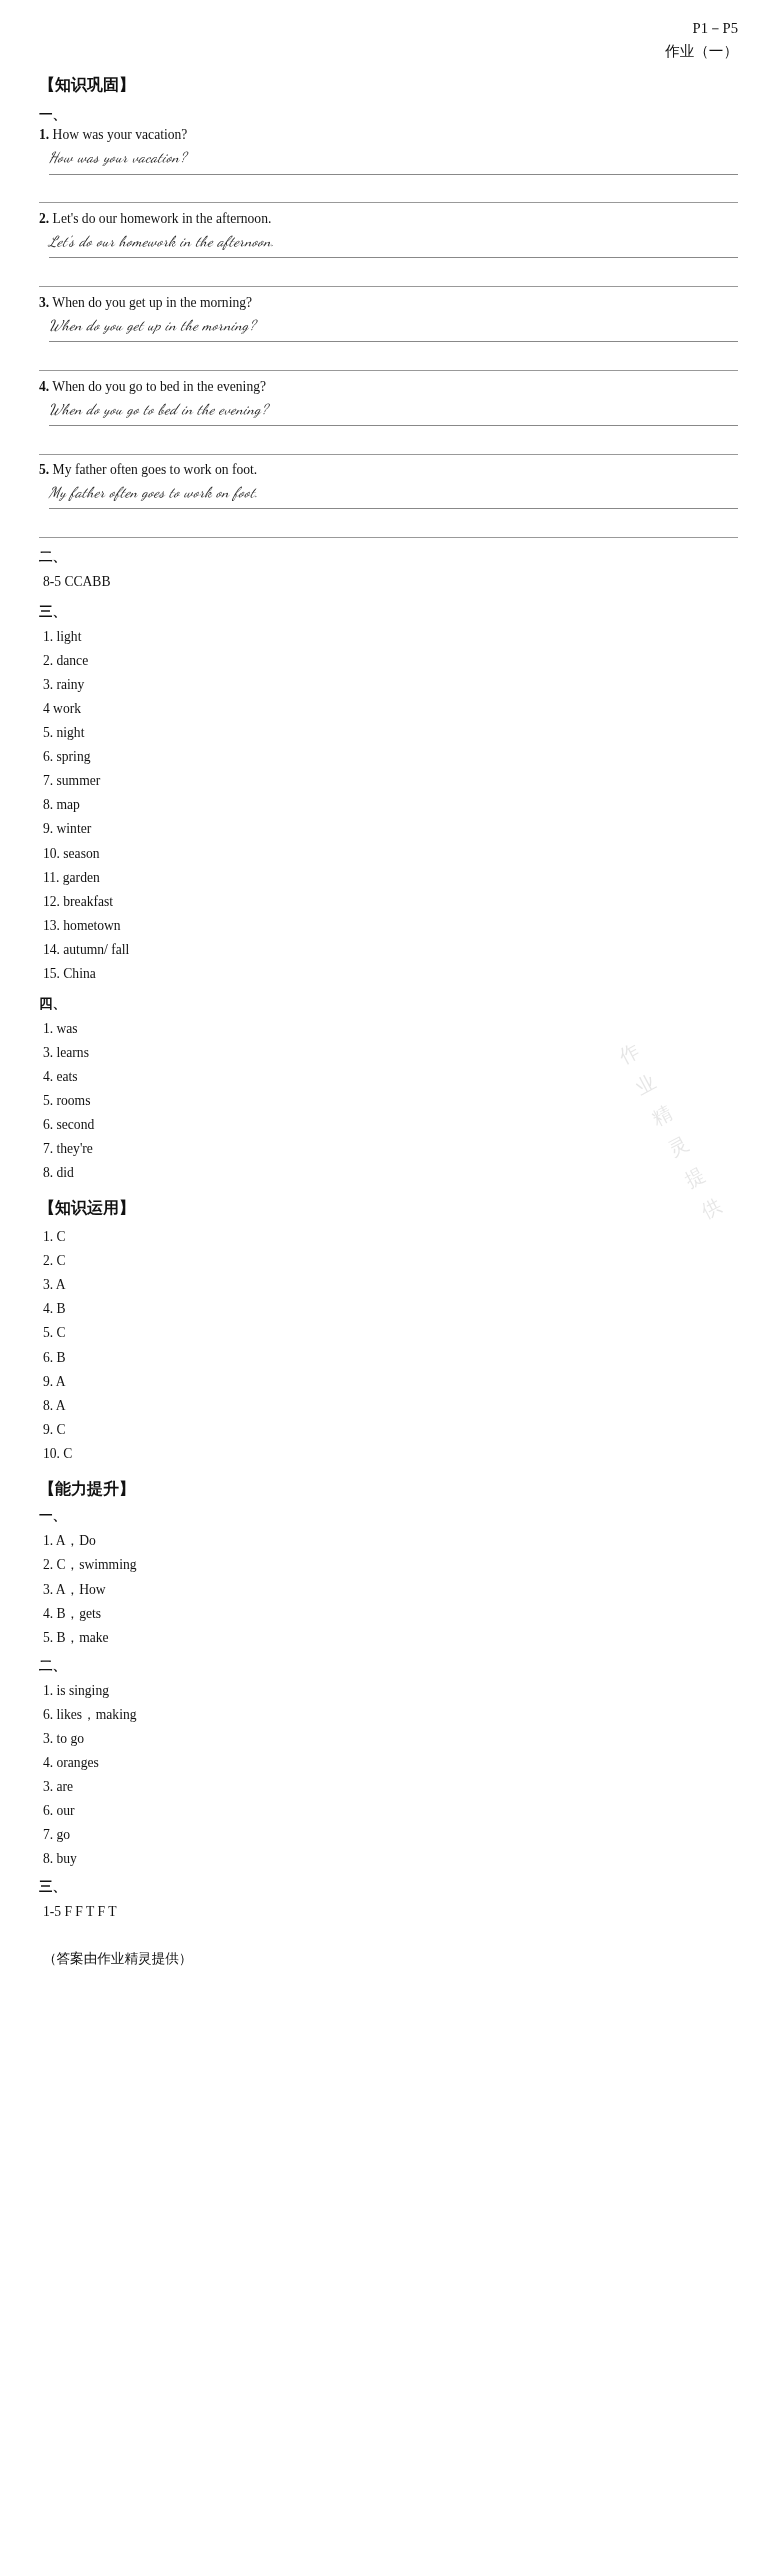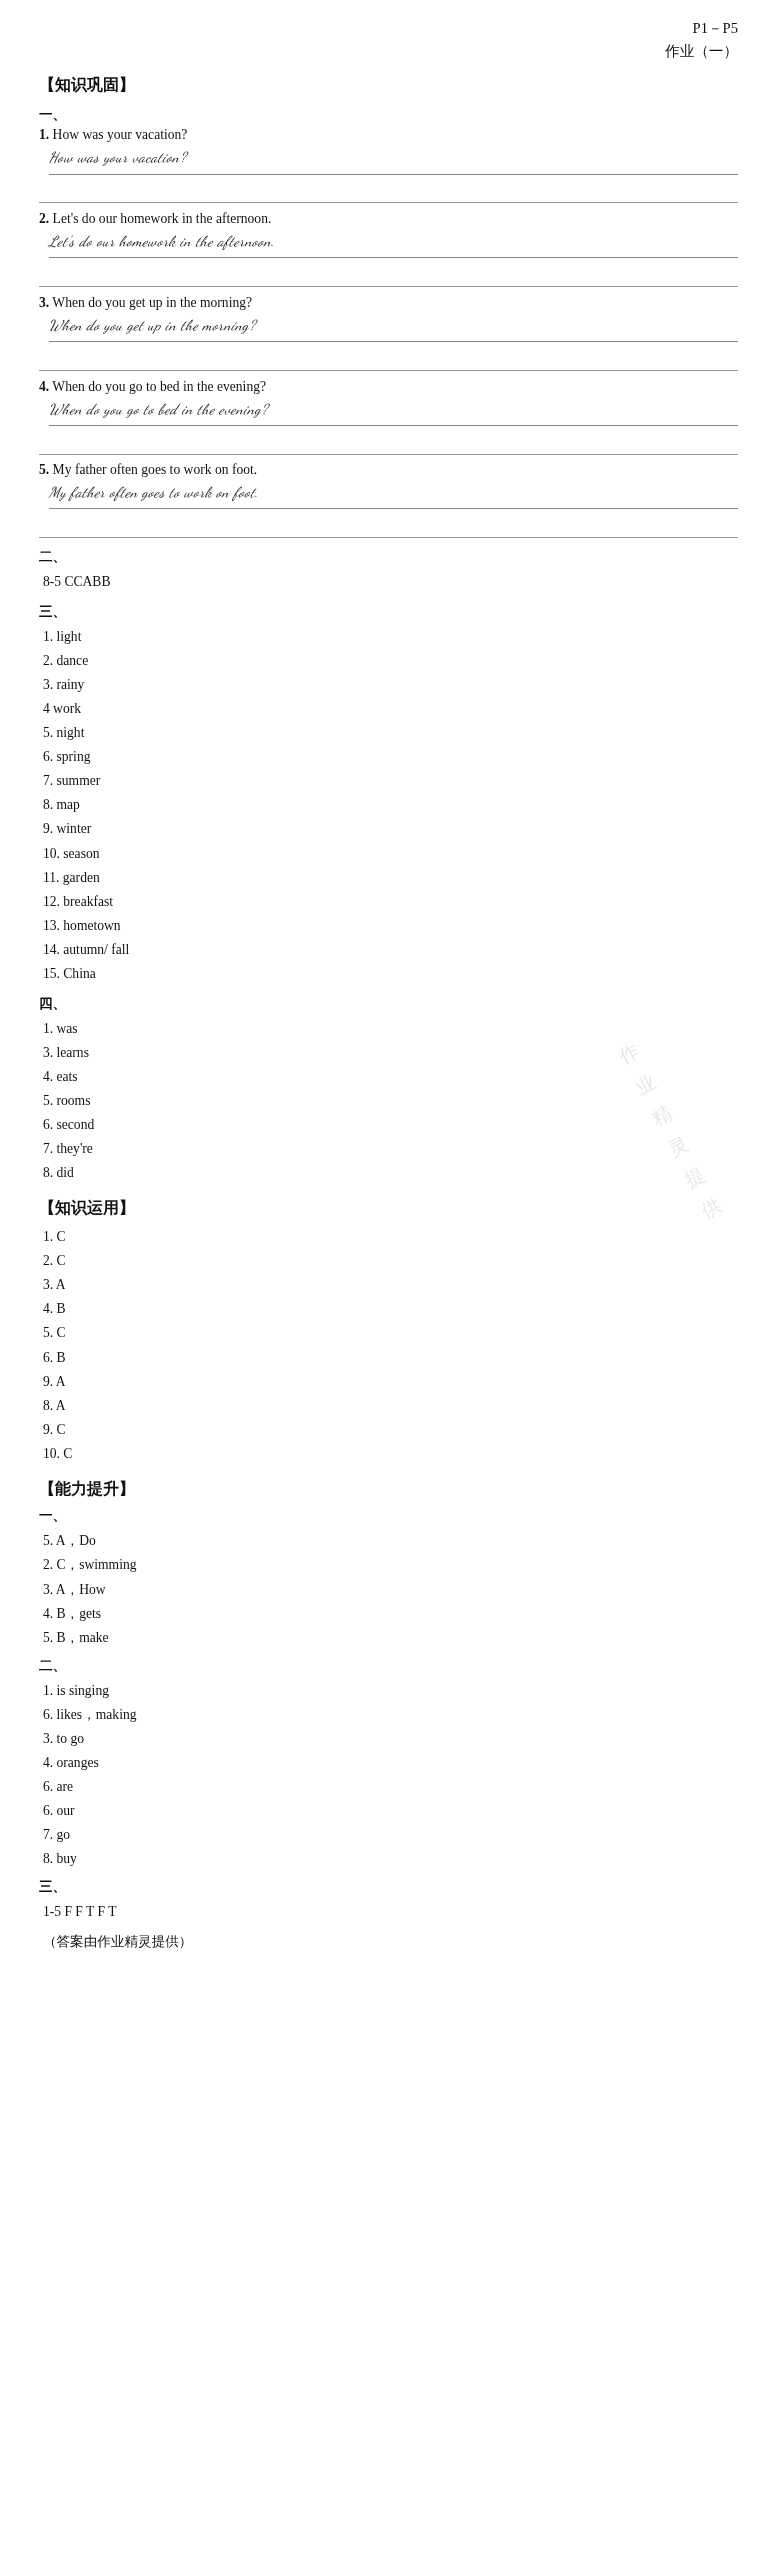--- a/index.html
+++ b/index.html
@@ -158,36 +158,36 @@
   <div class="answer-line">9. A</div>
   <div class="answer-line">8. A</div>
   <div class="answer-line">9. C</div>
   <div class="answer-line">10. C</div>
 </div>
 
 <div class="bracket-label">【能力提升】</div>
 
 <div class="sub-label">一、</div>
 <div>
-  <div class="answer-line">5. A，Do</div>
+  <div class="answer-line">1. A，Do</div>
   <div class="answer-line">2. C，swimming</div>
   <div class="answer-line">3. A，How</div>
   <div class="answer-line">4. B，gets</div>
   <div class="answer-line">5. B，make</div>
 </div>
 
 <div class="sub-label">二、</div>
 <div>
   <div class="answer-line">1. is singing</div>
   <div class="answer-line">6. likes，making</div>
   <div class="answer-line">3. to go</div>
   <div class="answer-line">4. oranges</div>
-  <div class="answer-line">6. are</div>
+  <div class="answer-line">3. are</div>
   <div class="answer-line">6. our</div>
   <div class="answer-line">7. go</div>
   <div class="answer-line">8. buy</div>
 </div>
 
 <div class="sub-label">三、</div>
 <div class="answer-line">1-5 F F T F T</div>
 
-<div class="answer-line" style="margin-top: 7px;">（答案由作业精灵提供）</div>
+<div class="answer-line" style="margin-top: 24px;">（答案由作业精灵提供）</div>
 
 
 </body></html>

